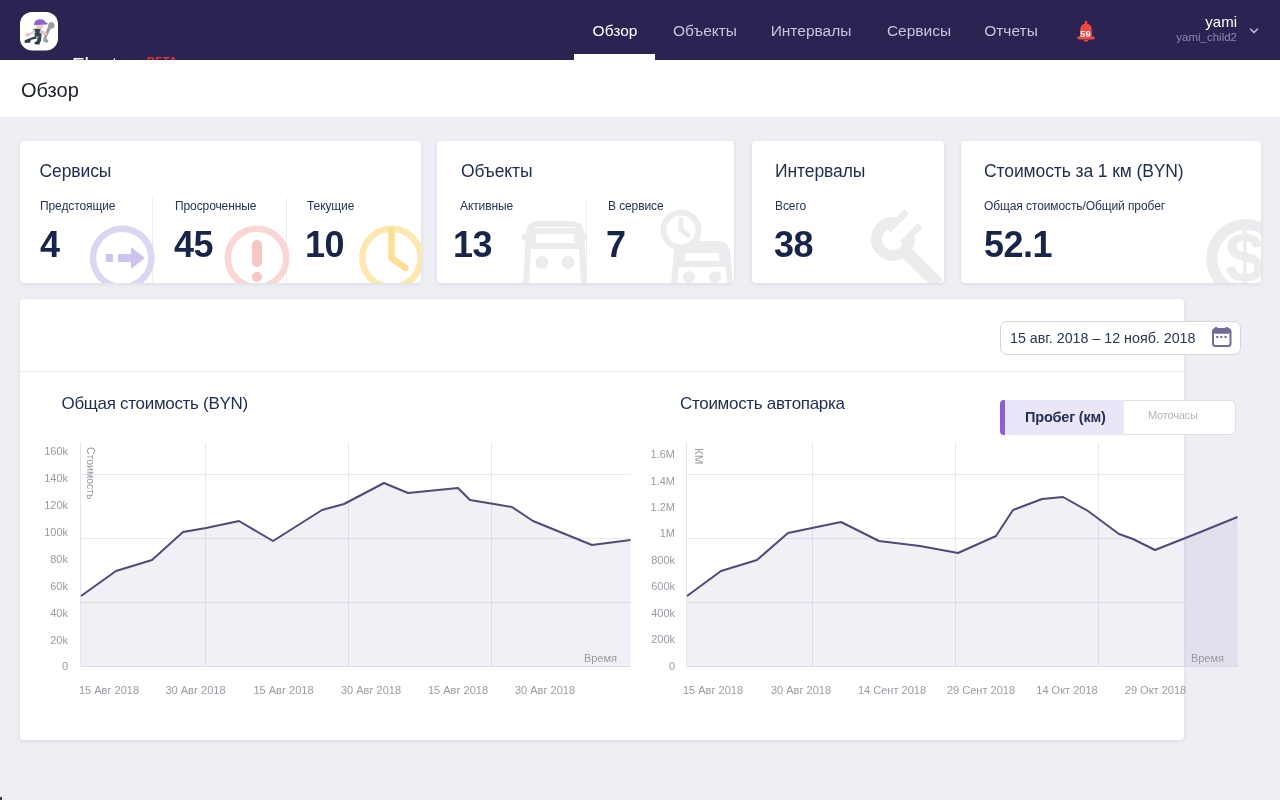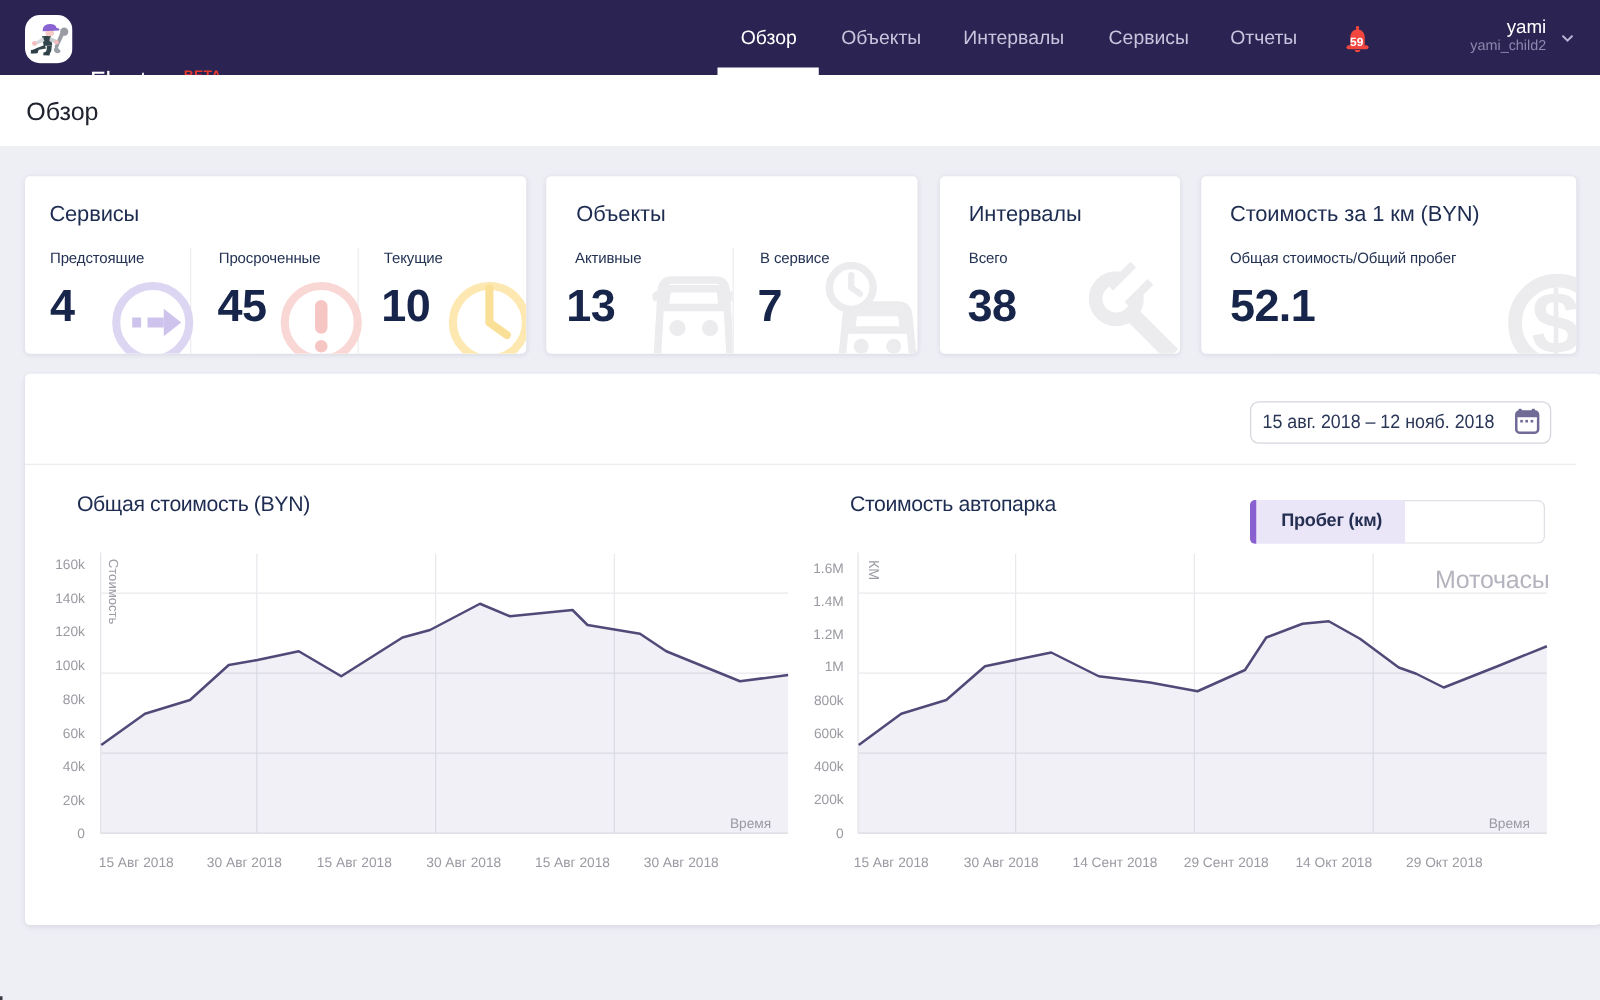--- a/index.html
+++ b/index.html
@@ -18,31 +18,31 @@
 
 #pagebar { position:absolute; left:0; top:60px; width:1280px; height:58px; background:#fff; border-bottom:1px solid #e9e9ef; }
 #pagebar h1 { position:absolute; left:21px; top:19px; font-size:20px; font-weight:400; color:#20242e; }
 
 .card { position:absolute; top:141px; height:142px; background:#fff; border-radius:4px; box-shadow:0 1px 4px rgba(40,40,70,0.10); overflow:hidden; }
 .card-title { position:absolute; font-size:17.5px; color:#1d2c50; top:20px; letter-spacing:-0.1px; }
 .stat-label { position:absolute; top:58px; font-size:12px; color:#243353; letter-spacing:-0.1px; }
 .stat-num { position:absolute; top:82.5px; font-size:36px; font-weight:700; color:#17254a; letter-spacing:-0.5px; }
 .vdiv { position:absolute; top:57px; width:1px; height:85px; background:#ededf1; }
 
-#panel { position:absolute; left:20px; top:299px; width:1261px; height:441px; background:#fff; border-radius:4px; box-shadow:0 1px 4px rgba(40,40,70,0.10); }
+#panel { position:absolute; left:20px; top:299px; width:1164px; height:441px; background:#fff; border-radius:4px; box-shadow:0 1px 4px rgba(40,40,70,0.10); }
 #dateinput { position:absolute; left:980px; top:22px; width:241px; height:34px; border:1px solid #d5d5dd; border-radius:7px; background:#fff; }
 #dateinput .dtext { position:absolute; left:9px; top:7px; font-size:15.5px; color:#2a3656; transform:scaleX(0.92); transform-origin:0 50%; white-space:nowrap; }
 #paneldiv { position:absolute; left:0; top:72px; width:1241px; height:1px; background:#ebebf0; }
 .chart-title { position:absolute; top:95px; font-size:17px; color:#1d2c50; letter-spacing:-0.3px;margin-left:12px; }
 #toggle { position:absolute; left:980px; top:101px; width:236px; height:35px; }
 #tg-left { position:absolute; left:0; top:0; width:124px; height:35px; background:#eae6f8; border-radius:6px 0 0 6px; }
 #tg-bar { position:absolute; left:0; top:0; width:5px; height:35px; background:#8a5fd0; border-radius:4px 0 0 4px; }
 #tg-left span { position:absolute; left:25px; top:9px; font-size:14.5px; font-weight:700; color:#252f52; letter-spacing:-0.2px; }
 #tg-right { position:absolute; left:124px; top:0; width:112px; height:35px; background:#fff; border:1px solid #dfdfe6; border-left:none; border-radius:0 6px 6px 0; }
-#tg-right span { position:absolute; left:24px; top:8px; font-size:20px; color:#b4b4bf; letter-spacing:-0.2px;margin-top:44px; }
+#tg-right span { position:absolute; left:24px; top:8px; font-size:11px; color:#b4b4bf; letter-spacing:-0.2px; }
 svg text { font-family:"Liberation Sans", sans-serif; }
 #corner { position:absolute; left:0; top:797px; width:2px; height:3px; background:#3a3a44; }
 </style>
 </head>
 <body>
 
 <div id="header">
   <svg class="abs" style="left:20px;top:12px" width="38" height="39" viewBox="0 0 38 39">
     <rect x="0" y="0" width="38" height="38.5" rx="12" fill="#fff"></rect>
     <path d="M28.2 14.2 a3.3 3.3 0 1 1 2.6 2.4 L26 26.5 L23.6 25.6 Z" fill="#8e9299" opacity="0.9"></path>

